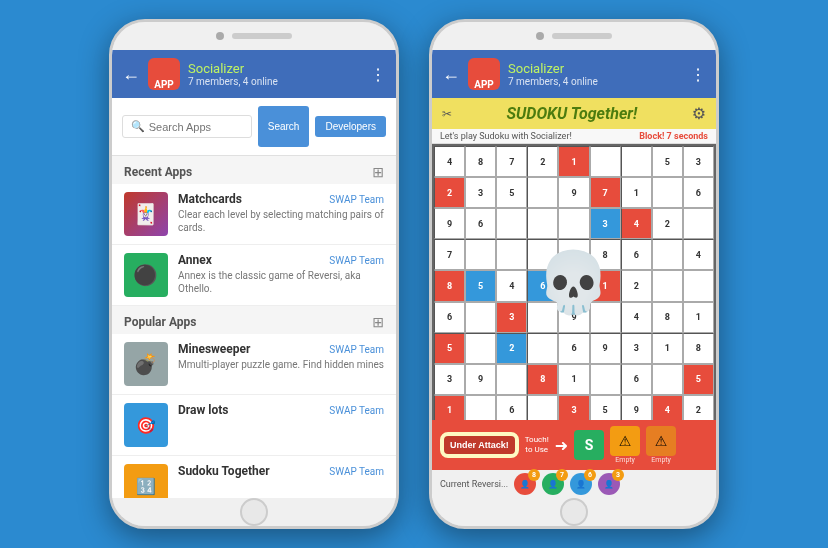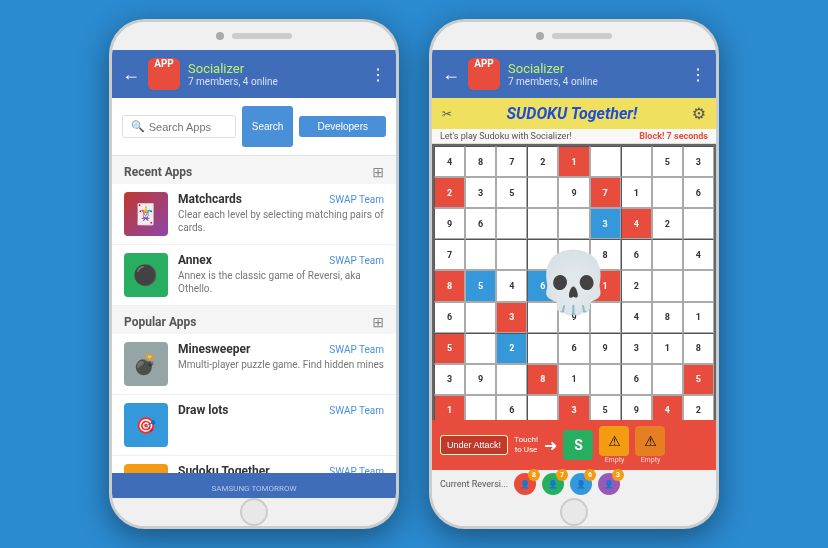--- a/index.html
+++ b/index.html
@@ -99,21 +99,21 @@
       font-size: 18px;
       cursor: pointer;
     }
 
     .header-icon {
       width: 32px;
       height: 32px;
       background: #e74c3c;
       border-radius: 6px;
       display: flex;
-      align-items: flex-start;
+      align-items: flex-end;
       justify-content: center;
       color: white;
       font-size: 10px;
       font-weight: bold;
     }
 
     .header-info {
       flex: 1;
     }
 
@@ -169,21 +169,21 @@
       padding: 15px 10px;
       font-size: 10px;
       border-radius: 3px;
       cursor: pointer;
     }
 
     .dev-btn {
       background: #4a90d9;
       color: white;
       border: none;
-      padding: 5px 18px;
+      padding: 5px 10px;
       font-size: 10px;
       border-radius: 3px;
       cursor: pointer;
     }
 
     
     .app-list {
       flex: 1;
       overflow-y: auto;
       background: #f5f5f5;
@@ -315,21 +315,21 @@
       padding: 6px 10px;
       display: flex;
       align-items: center;
       justify-content: space-between;
       flex-shrink: 0;
     }
 
     .sudoku-title-text {
       font-size: 16px;
       font-weight: bold;
-      color: #1d4ed8;
+      color: #4d7c0f;
       font-style: italic;
     }
 
     .sudoku-gear {
       font-size: 16px;
       color: #555;
     }
 
     .sudoku-grid-container {
       flex: 1;
@@ -376,24 +376,24 @@
       display: flex;
       align-items: center;
       gap: 6px;
       flex-shrink: 0;
     }
 
     .under-attack-btn {
       background: #c0392b;
       color: white;
       font-size: 9px;
-      font-weight: normal;
+      font-weight: bold;
       padding: 4px 6px;
-      border-radius: 3px;
-      border: 1px solid #fef9c3;
+      border-radius: 8px;
+      border: 4px solid #fef9c3;
     }
 
     .power-up-slot {
       width: 30px;
       height: 30px;
       background: white;
       border-radius: 4px;
       display: flex;
       align-items: center;
       justify-content: center;
@@ -553,23 +553,20 @@
           <div class="app-thumbnail sudoku-thumb"></div>
           <div class="app-details">
             <div class="app-name-row">
               <span class="app-name">Sudoku Together</span>
               <span class="swap-team">SWAP Team</span>
             </div>
           </div>
         </div>
       </div>
 
-      <div style="background:#3f6dba;padding:3px;text-align:center;">
-        <span style="font-size:8px;color:rgba(255,255,255,0.6);">SAMSUNG TOMORROW</span>
-      </div>
     </div>
     <div class="phone-bottom">
       <div class="home-button"></div>
     </div>
   </div>
 
   <div class="phone">
     <div class="phone-top">
       <div class="phone-camera"></div>
       <div class="phone-speaker"></div>

